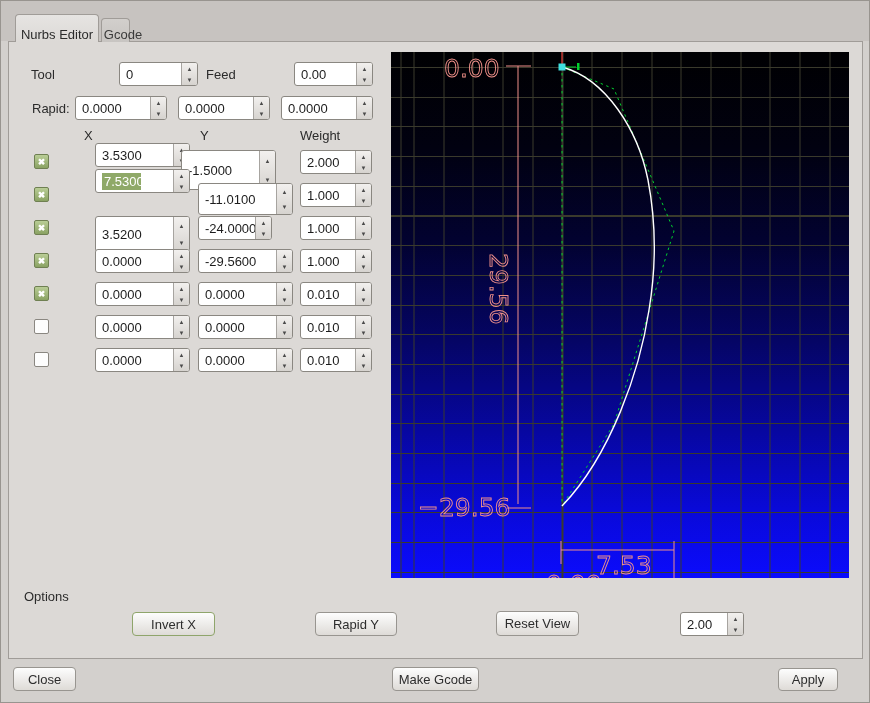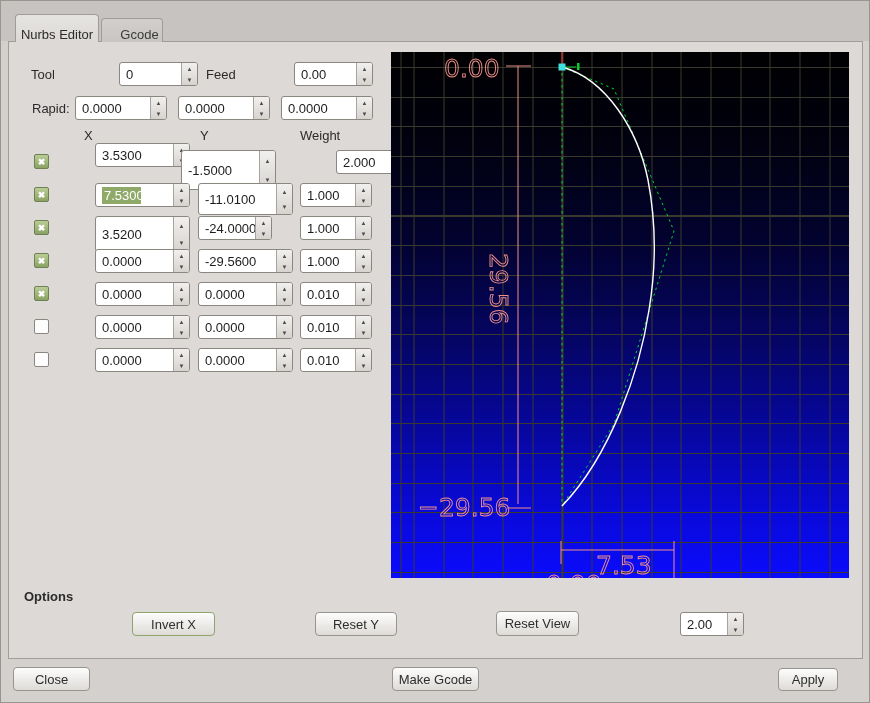--- a/index.html
+++ b/index.html
@@ -23,26 +23,26 @@
     border-radius:4px 4px 0 0;
     display:flex;align-items:flex-end;justify-content:center;
     cursor:default;
   }
   .tab.active{
     left:14px;top:13px;width:84px;height:28px;
     background:linear-gradient(#e6e4e2,#dcd9d6);
     z-index:3;
   }
   .tab.inactive{
-    left:100px;top:17px;width:62px;height:24px;
+    left:100px;top:17px;width:29px;height:24px;
     background:linear-gradient(#d2cfcc,#c8c5c2);
     z-index:1;color:#3a3a3a;padding-left:15px;
   }
   .lbl{position:absolute;white-space:nowrap;}
-  .lbl.bold{font-weight:bold;}
+  .lbl.bold{font-weight:normal;}
   
   .spin{
     position:absolute;display:flex;box-sizing:border-box;
     background:#ffffff;border:1px solid #8a8781;border-radius:3px;
     align-items:stretch;overflow:hidden;
   }
   .spin .val{
     flex:1;display:flex;align-items:center;
     padding-left:6px;color:#1c1c1c;white-space:nowrap;overflow:hidden;
   }
@@ -160,32 +160,32 @@
           <span>▼</span>
         </span>
     </div>
     <div class="spin" style="left:180px;top:149px;width:95px;height:40px;">
       <span class="val">-1.5000</span>
       <span class="btns">
           <span>▲</span>
           <span>▼</span>
         </span>
     </div>
-    <div class="spin" style="left:299px;top:149px;width:72px;height:24px;margin-left:36px;">
+    <div class="spin" style="left:299px;top:149px;width:72px;height:24px;">
       <span class="val">2.000</span>
       <span class="btns">
           <span>▲</span>
           <span>▼</span>
         </span>
     </div>
   </div>
 
   <div>
     <div class="cb on" style="left:33px;top:186px;"></div>
-    <div class="spin" style="left:94px;top:182px;width:95px;height:24px;gap:32px;">
+    <div class="spin" style="left:94px;top:168px;width:95px;height:24px;gap:32px;">
       <span class="val">
           <span class="sel">7.5300</span>
         </span>
       <span class="btns">
           <span>▲</span>
           <span>▼</span>
         </span>
     </div>
     <div class="spin" style="left:197px;top:182px;width:95px;height:32px;">
       <span class="val">-11.0100</span>
@@ -360,34 +360,34 @@
 
       <rect x="167.5" y="11.5" width="7" height="7" fill="#40e0e0"></rect>
     </svg>
   </div>
 
   <span class="lbl bold" style="left:23px;top:588px;">Options</span>
   <div class="btn focus" style="left:131px;top:611px;width:83px;height:24px;">
     <span>Invert X</span>
   </div>
   <div class="btn" style="left:314px;top:611px;width:82px;height:24px;">
-    <span>Reset Y</span>
+    <span>Rapid Y</span>
   </div>
   <div class="btn" style="left:495px;top:610px;width:83px;height:25px;">
     <span>Reset View</span>
   </div>
   <div class="spin" style="left:679px;top:611px;width:64px;height:24px;">
     <span class="val">2.00</span>
     <span class="btns">
         <span>▲</span>
         <span>▼</span>
       </span>
   </div>
 
-  <div class="btn" style="left:12px;top:666px;width:77px;height:24px;">
+  <div class="btn" style="left:12px;top:666px;width:63px;height:24px;">
     <span>Close</span>
   </div>
   <div class="btn" style="left:391px;top:666px;width:87px;height:24px;">
     <span>Make Gcode</span>
   </div>
   <div class="btn" style="left:777px;top:667px;width:60px;height:23px;">
     <span>Apply</span>
   </div>
 
 </div>

